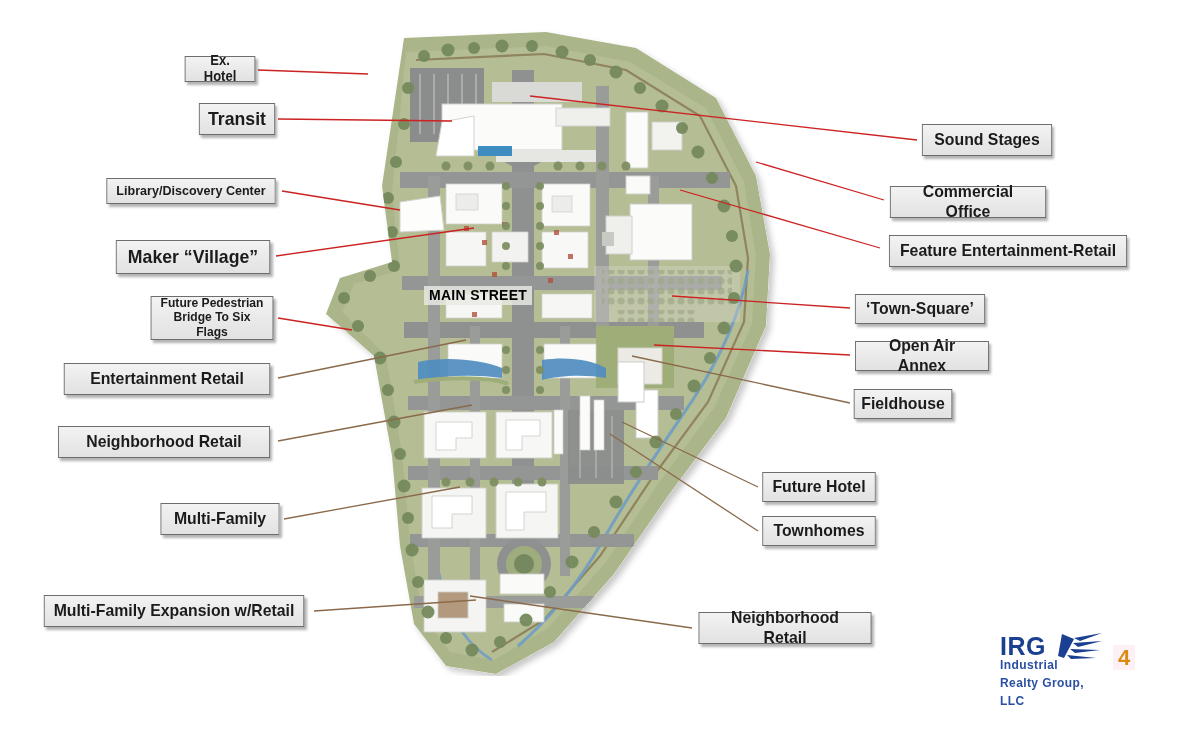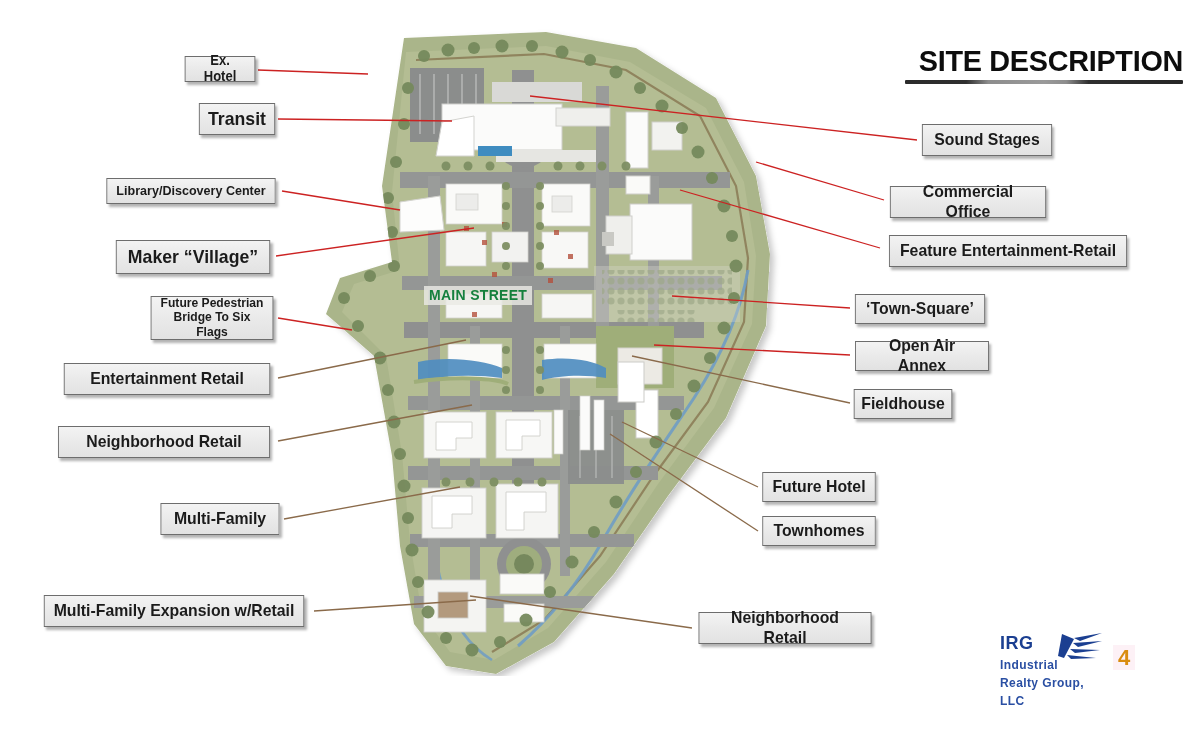--- a/index.html
+++ b/index.html
@@ -56,21 +56,21 @@
   }
   #map-svg { display: block; width: 500px; height: 650px; }
 
   .street-label {
     position: absolute;
     left: 128px; top: 260px;
     font-family: "Liberation Sans", sans-serif;
     font-weight: bold;
     font-size: 14px;
     letter-spacing: 0.3px;
-    color: #15803d;
+    color: #000000;
     background: rgba(233,233,228,0.82);
     padding: 1px 5px 2px 5px;
     white-space: nowrap;
   }
 
   
   #leaders {
     position: absolute; inset: 0;
     width: 1196px; height: 736px;
     pointer-events: none;
@@ -98,21 +98,21 @@
   
   #logo-block {
     position: absolute;
     left: 1000px; top: 634px;
     width: 110px; height: 56px;
   }
   .logo-irg {
     position: absolute; left: 0; top: 0;
     font-family: "Liberation Sans", sans-serif;
     font-weight: bold;
-    font-size: 18px;
+    font-size: 25px;
     letter-spacing: 0.5px;
     color: #1b3f91;
     line-height: 1;
   }
   .logo-sub {
     position: absolute; left: 0; top: 22px;
     font-family: "Liberation Sans", sans-serif;
     font-weight: bold;
     font-size: 12px;
     letter-spacing: 0.4px;
@@ -132,24 +132,20 @@
     background: #fdf1f6;
     padding: 0 5px;
     line-height: 1.15;
   }
 </style>
 </head>
 <body>
 
 <div id="slide">
 
-  <div class="title-wrap">
-    <div class="title-text">SITE DESCRIPTION</div>
-    <div class="title-rule"></div>
-  </div>
 
   <div id="map-area">
     <svg id="map-svg" viewBox="0 0 500 650" xmlns="http://www.w3.org/2000/svg">
       <defs>
         <clipPath id="siteClip">
           <path d="M108,12 L250,6 L340,22 L420,72 L460,150 L474,228 L470,300 L430,392
                    L372,470 L318,548 L258,616 L200,648 L150,640 L118,598 L104,520
                    L96,430 L78,330 L30,288 L44,252 L96,236 L86,160 Z"></path>
         </clipPath>
         <filter id="siteShadow" x="-20%" y="-20%" width="150%" height="150%">

